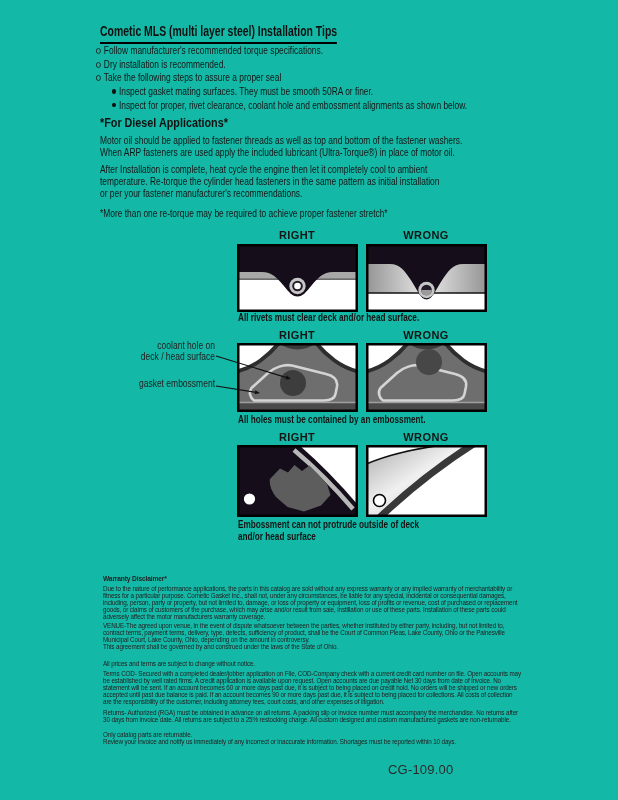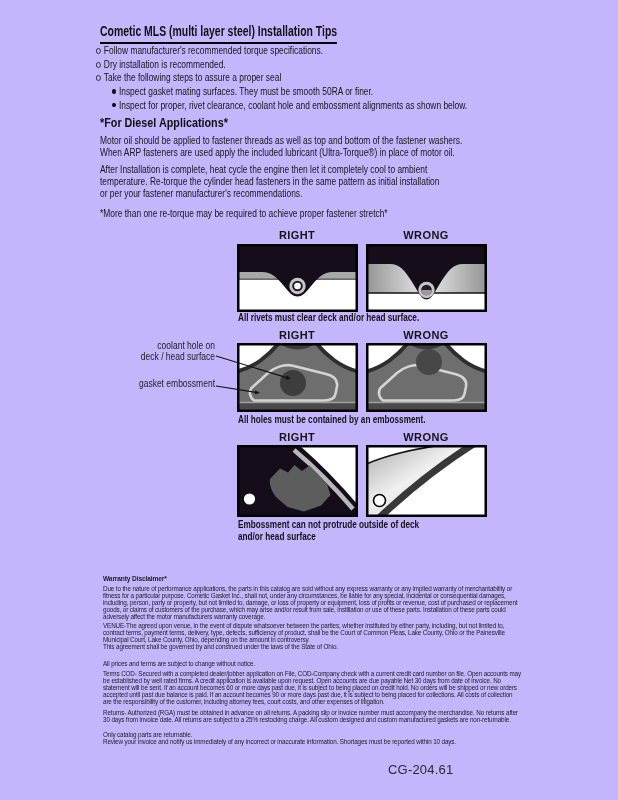--- a/index.html
+++ b/index.html
@@ -1,16 +1,16 @@
 <!DOCTYPE html>
 <html><head>
 <meta charset="utf-8">
 <style>
   html,body{margin:0;padding:0;background:#ffffff;}
-  .page{position:relative;width:618px;height:800px;background:#c4b5fd;overflow:hidden;
+  .page{position:relative;width:618px;height:800px;background:#14b8a6;overflow:hidden;
         font-family:"Liberation Sans","DejaVu Sans",sans-serif;color:#1a1a1a;}
   .abs{position:absolute;}
   .cx{transform:scaleX(0.8);transform-origin:0 0;}
   .cx72{transform:scaleX(0.72);transform-origin:0 0;}
   .cx78{transform:scaleX(0.78);transform-origin:0 0;}
   .cxr{transform:scaleX(0.85);transform-origin:100% 0;}
 
   .title{left:100px;top:23px;font-size:14.5px;font-weight:700;white-space:nowrap;
          border-bottom:2.5px solid #000;padding-bottom:3px;color:#111;}
 
@@ -229,15 +229,15 @@
     <div class="wp gap3">
       <div class="wln">Returns- Authorized (RGA) must be obtained in advance on all returns.  A packing slip or invoice number must accompany the merchandise.  No returns after</div>
       <div class="wln">30 days from invoice date.  All returns are subject to a 25% restocking charge.  All custom designed and custom manufactured gaskets are non-returnable.</div>
     </div>
     <div class="wp">
       <div class="wln">Only catalog parts are returnable.</div>
       <div class="wln">Review your invoice and notify us immediately of any incorrect or inaccurate information.  Shortages must be reported within 10 days.</div>
     </div>
   </div>
 
-  <div class="abs footer">CG-204.61</div>
+  <div class="abs footer">CG-109.00</div>
 
 </div>
 
 </body></html>

